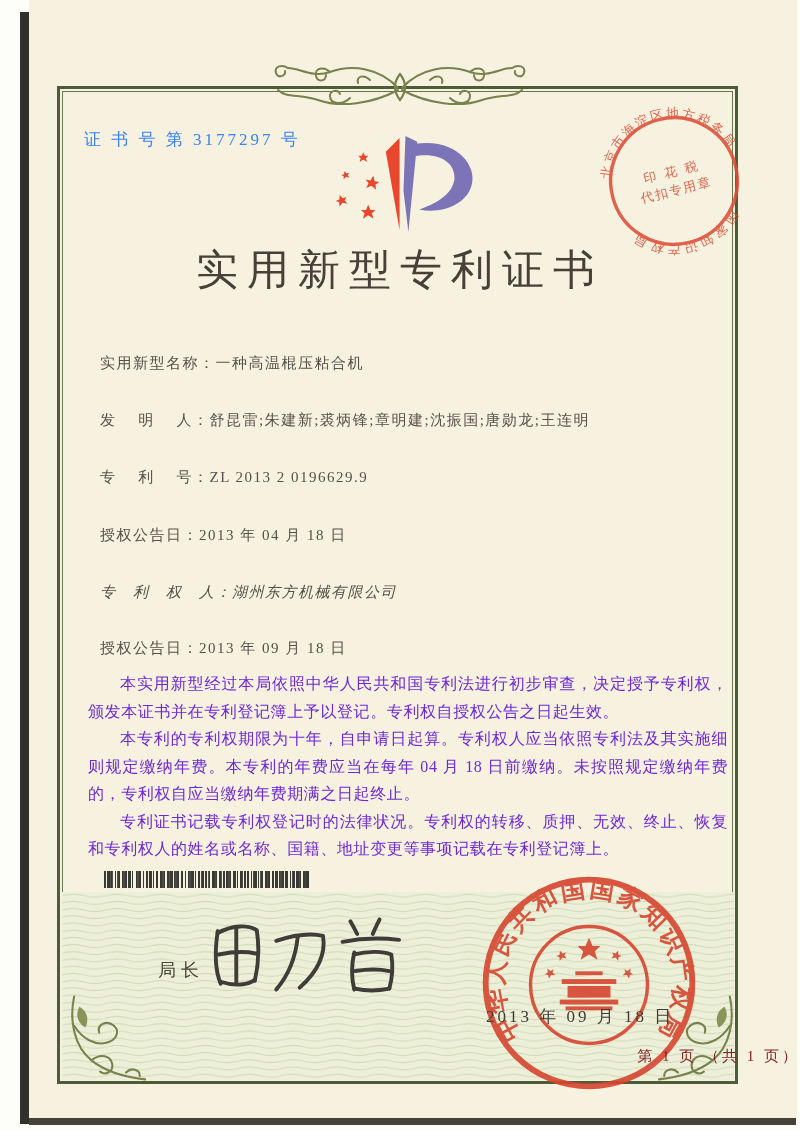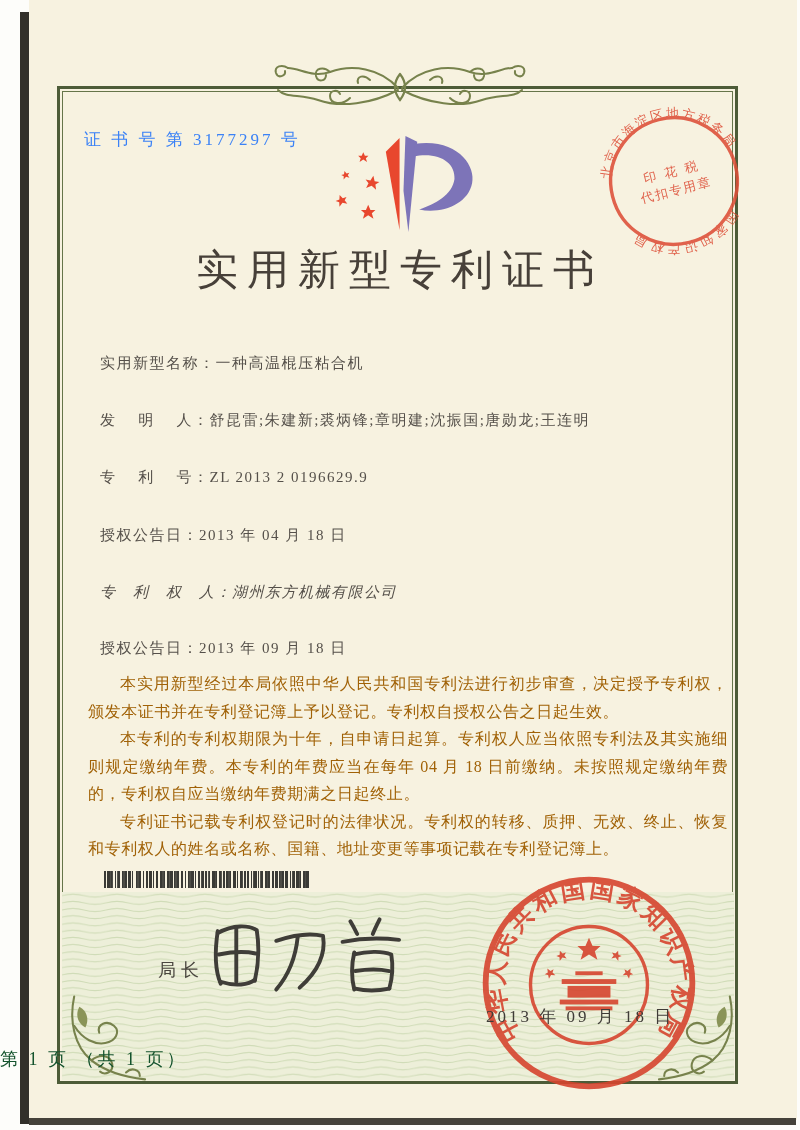--- a/index.html
+++ b/index.html
@@ -32,38 +32,38 @@
   .cnipa-logo { position:absolute; left:327px; top:131px; width:152px; height:106px; }
 
   .title { position:absolute; left:0; top:242px; width:100%; text-align:center;
            font-size:42px; letter-spacing:9px; color:#474039; font-weight:500; }
 
   .field { position:absolute; left:100px; font-size:15px; color:#55504a; letter-spacing:1.5px; white-space:nowrap; }
   .f1 { top:354px; } .f2 { top:411px; } .f3 { top:468px; }
   .f4 { top:526px; } .f5 { top:583px;font-style:italic; } .f6 { top:639px; }
 
   .paras { position:absolute; left:88px; top:670px; width:640px; }
-  .paras p { font-size:16px; line-height:27.5px; color:#a16207; text-indent:2em;
+  .paras p { font-size:16px; line-height:27.5px; color:#6d28d9; text-indent:2em;
              text-align:justify; letter-spacing:.6px; }
 
   .barcode { position:absolute; left:104px; top:871px; width:208px; height:17px;
      background:
        repeating-linear-gradient(90deg,#3a3a35 0 1.5px,rgba(0,0,0,0) 1.5px 3px,#3a3a35 3px 5.5px,rgba(0,0,0,0) 5.5px 7px,#3a3a35 7px 8px,rgba(0,0,0,0) 8px 10.5px),
        repeating-linear-gradient(90deg,rgba(58,58,53,.85) 0 1px,rgba(0,0,0,0) 1px 6px,rgba(58,58,53,.9) 6px 9px,rgba(0,0,0,0) 9px 13px);
   }
 
   .sig-title { position:absolute; left:158px; top:942px; font-size:18px; letter-spacing:5px; color:#4a463f;margin-top:16px; }
   .signature { position:absolute; left:208px; top:906px; width:195px; height:95px; }
   .sr-only { position:absolute; width:1px; height:1px; overflow:hidden; clip:rect(0 0 0 0); }
 
   .seal { position:absolute; left:472px; top:866px; width:234px; height:234px; }
   .seal-date { position:absolute; left:486px; top:1005px; font-size:17px; letter-spacing:3px; color:#3f3c37; }
 
-  .footer { position:absolute; left:0; top:1047px; width:100%; text-align:left;
-            font-size:18px; letter-spacing:3px; color:#14532d; }
+  .footer { position:absolute; left:0; top:1047px; width:100%; text-align:right;
+            font-size:15px; letter-spacing:3px; color:#7f1d1d; }
 
   svg text { font-family:"Liberation Serif","DejaVu Serif",serif; }
 </style>
 </head>
 <body>
 
 <div class="page">
 
   <div class="scan-left"></div>
   <div class="paper"></div>

